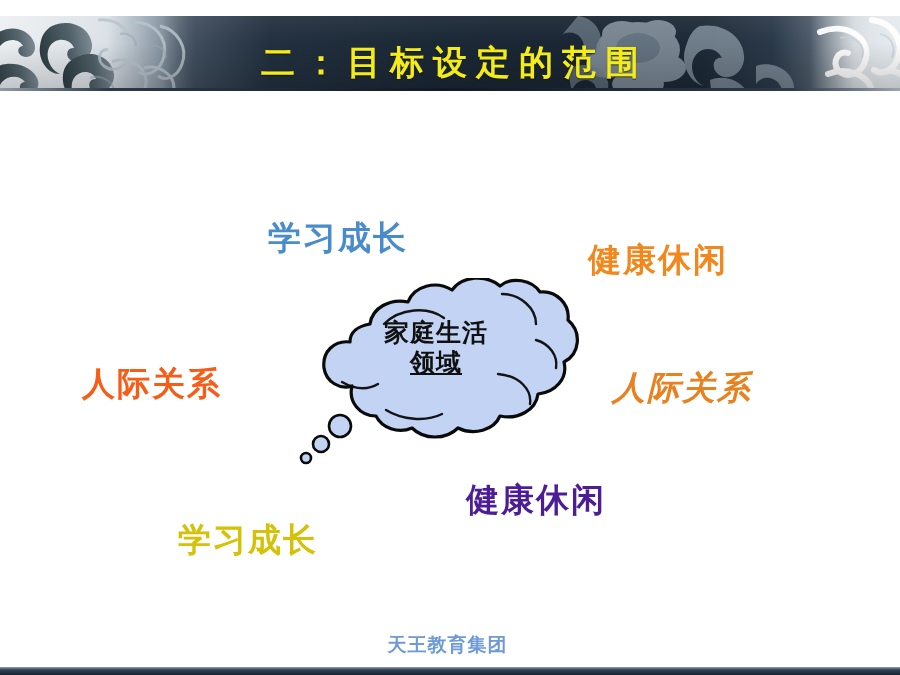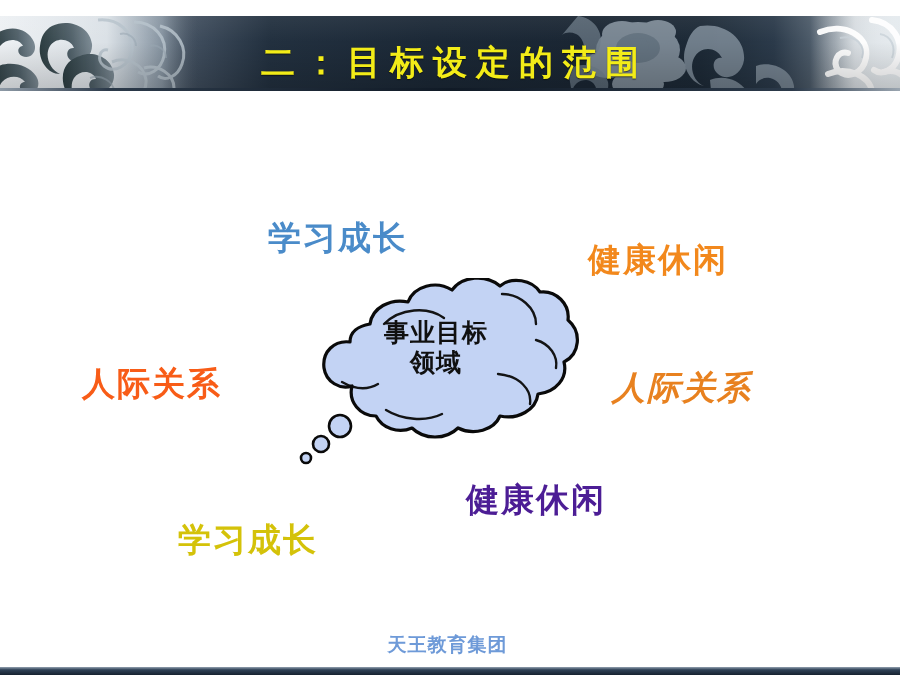--- a/index.html
+++ b/index.html
@@ -117,21 +117,21 @@
     top: 40px;
     width: 200px;
     text-align: center;
     color: #101010;
     font-family: "DejaVu Serif", "Liberation Serif", serif;
     font-size: 25px;
     font-weight: bold;
     line-height: 30px;
     letter-spacing: 1px;
   }
-  #cloud-text .line2 { letter-spacing: 1px; }
+  #cloud-text .line2 { letter-spacing: 1px; text-decoration: underline; }
 
   
   .goal-label {
     position: absolute;
     font-family: "DejaVu Sans", "Liberation Sans", sans-serif;
     font-weight: bold;
     white-space: nowrap;
     letter-spacing: 2px;
   }
 
@@ -281,21 +281,21 @@
       </g>
 
       <g fill="#c3d3f4" stroke="#0a0a0a" stroke-width="2.6">
         <circle cx="52" cy="148" r="11"></circle>
         <circle cx="33" cy="166" r="8"></circle>
         <circle cx="18" cy="180" r="5"></circle>
       </g>
     </svg>
 
     <div id="cloud-text">
-      <div class="line1">事业目标</div>
+      <div class="line1">家庭生活</div>
       <div class="line2">领域</div>
     </div>
   </div>
 
   <div class="goal-label" id="label-wealth">学习成长</div>
 
   <div class="goal-label" id="label-family">健康休闲</div>
 
   <div class="goal-label" id="label-career">人际关系</div>
 

